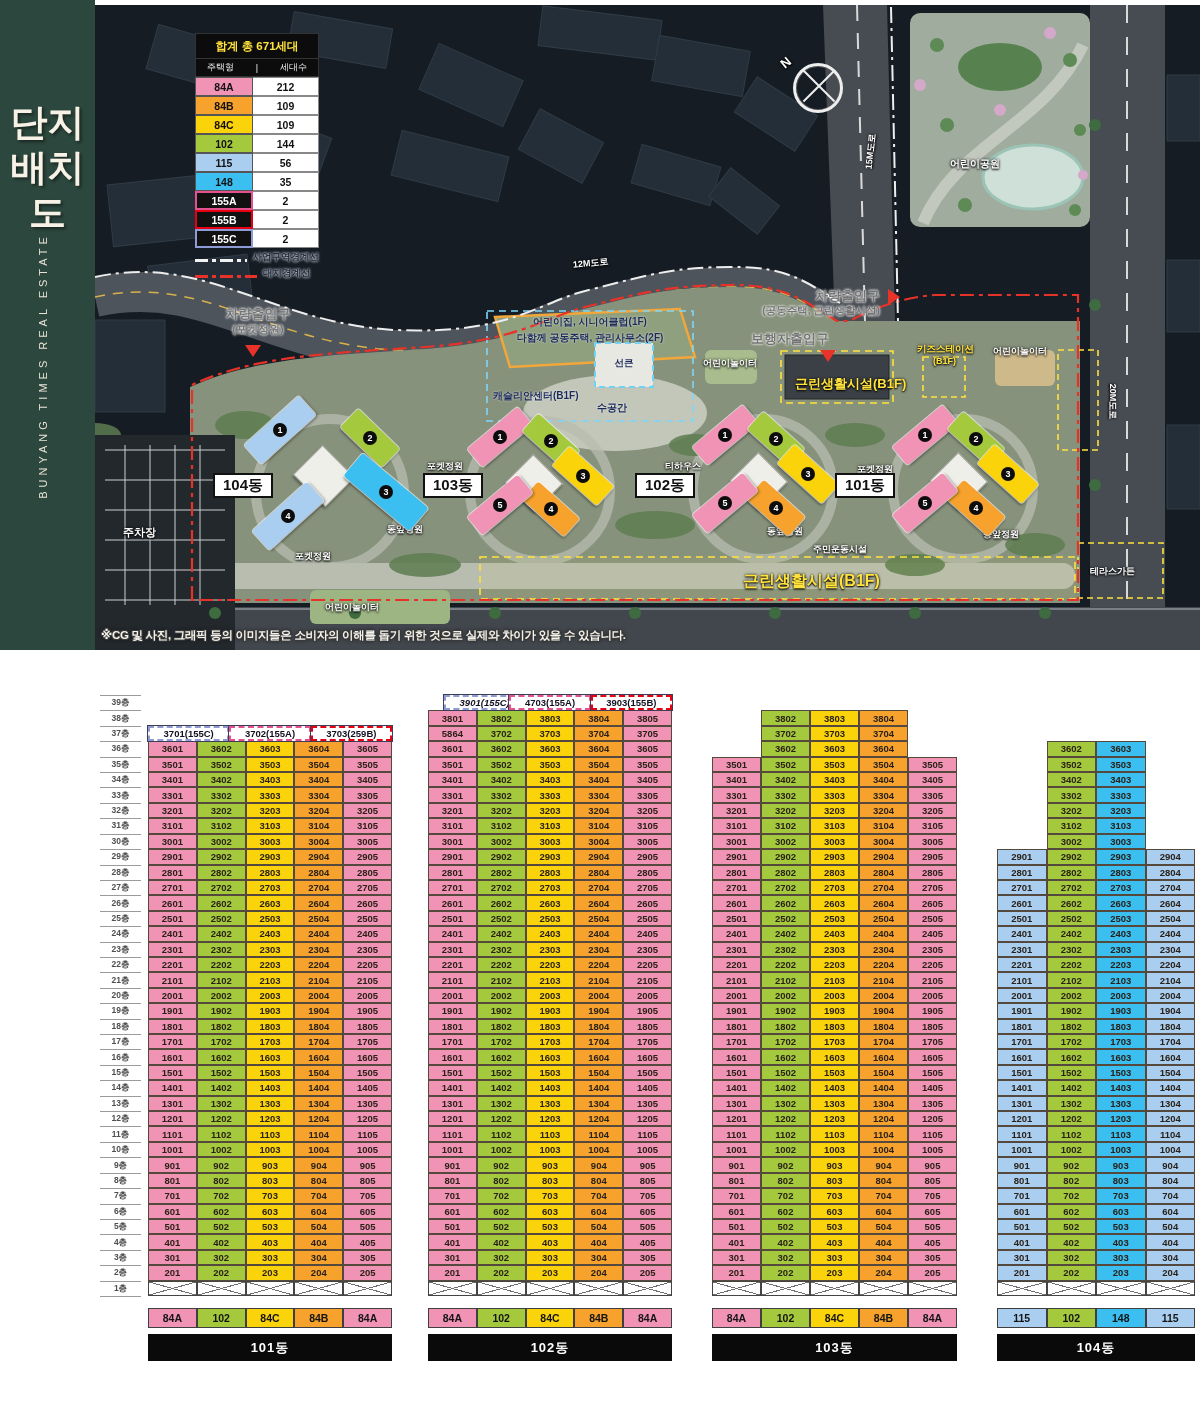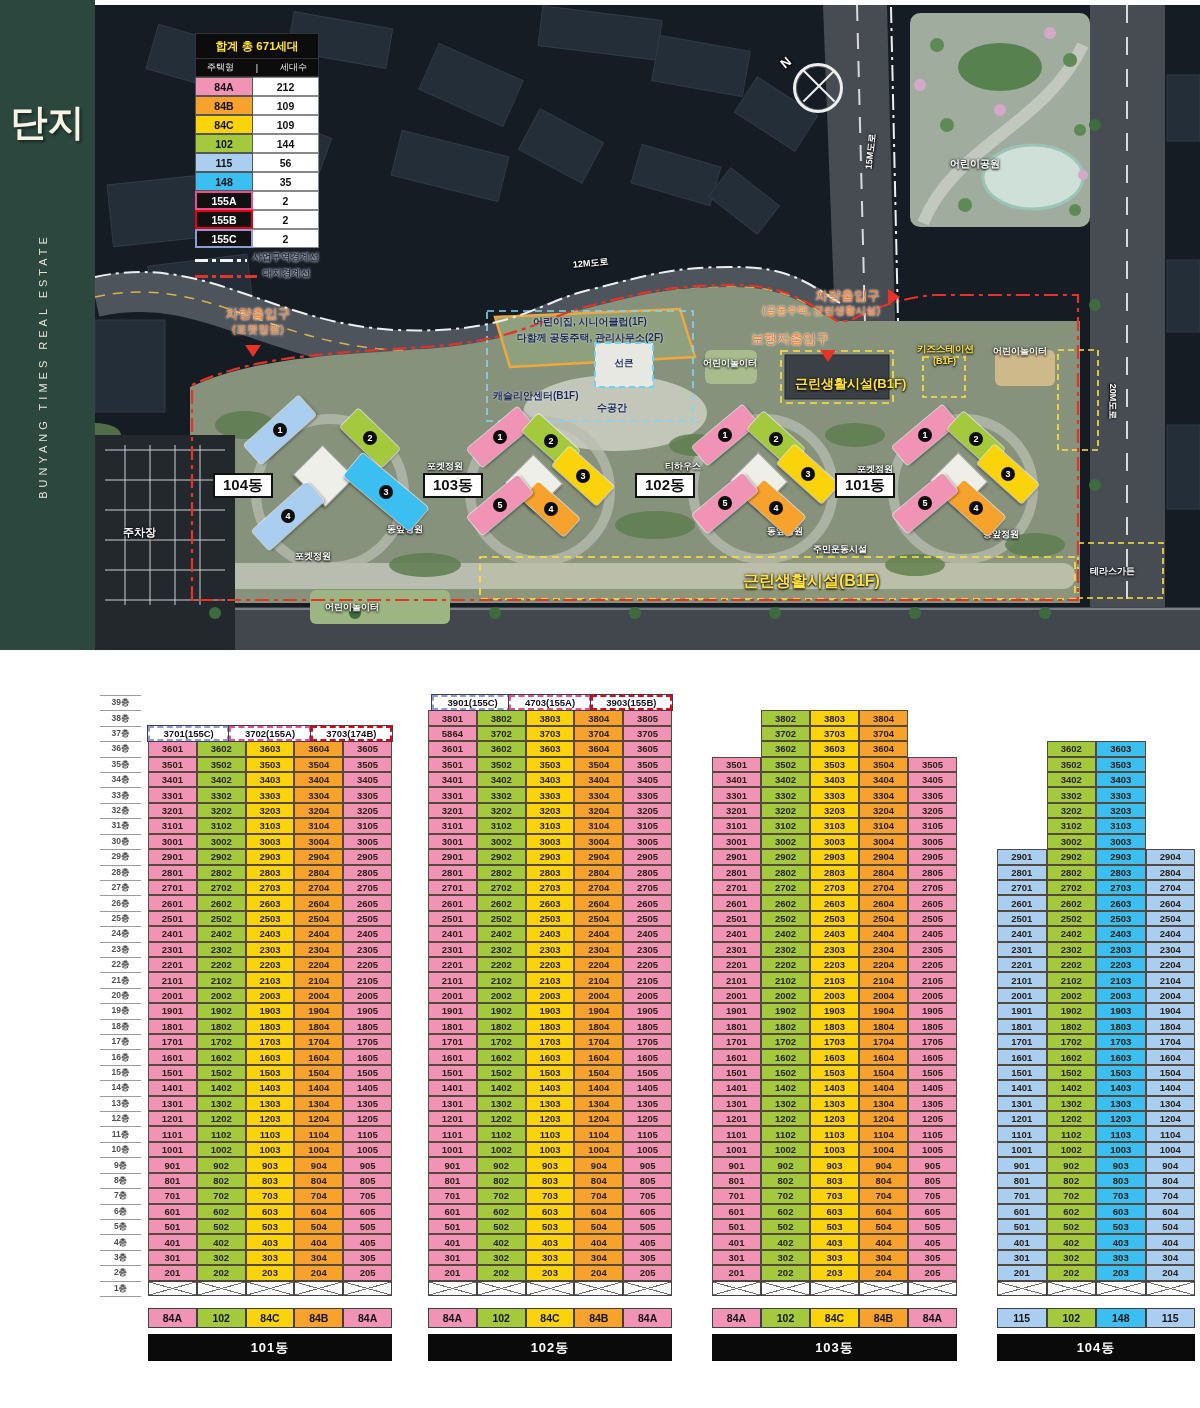--- a/index.html
+++ b/index.html
@@ -13,21 +13,21 @@
             font-weight:800;font-size:37px;line-height:1.22;text-shadow:2px 2px 3px rgba(0,0,0,.45);}
   #sb-vert{left:-90px;top:358px;width:270px;height:16px;transform:rotate(-90deg);
            color:#e9e3d7;font-size:11px;letter-spacing:4px;text-align:center;white-space:nowrap;}
 
   
   #map{left:95px;top:5px;width:1105px;height:645px;background:#151c23;overflow:hidden;}
   .ml{position:absolute;font-weight:700;font-size:9px;color:#fff;white-space:nowrap;
       text-shadow:0 0 3px #000,0 1px 2px #000;}
   .ml-navy{color:#1c2a5a;text-shadow:0 0 2px rgba(255,255,255,.8);}
   .ml-yellow{color:#ffe23c;text-shadow:0 1px 2px #000,0 0 3px #000;}
-  .ml-red{color:#f97316;text-shadow:0 0 2px #fff,0 0 3px #fff;font-weight:400;}
+  .ml-red{color:#737373;text-shadow:0 0 2px #fff,0 0 3px #fff;font-weight:700;}
   .tri-down{width:0;height:0;border-left:8px solid transparent;border-right:8px solid transparent;
             border-top:12px solid #e8332a;}
   .tri-right{width:0;height:0;border-top:8px solid transparent;border-bottom:8px solid transparent;
              border-left:12px solid #e8332a;}
   .bldg-label{position:absolute;background:#fff;border:2px solid #111;color:#111;
               font-weight:800;font-size:15px;padding:1px 8px;white-space:nowrap;}
   .wing{position:absolute;border-radius:3px;box-shadow:0 0 0 1px rgba(255,255,255,.6),1px 2px 3px rgba(0,0,0,.45);
         display:flex;align-items:center;justify-content:center;}
   .wnum{width:14px;height:14px;border-radius:50%;background:#0c0c0c;color:#fff;
         font-size:9px;font-weight:700;display:flex;align-items:center;justify-content:center;}
@@ -74,20 +74,21 @@
   .axisline{position:absolute;border-top:1px solid #9b9b9b;}
 </style>
 </head>
 <body>
 
 <div id="page">
 
   <div id="sidebar" class="abs">
     <div id="sb-title" class="abs">
       <div>단지</div>
+      <div>배치도</div>
     </div>
     <div id="sb-vert" class="abs">BUNYANG TIMES REAL ESTATE</div>
   </div>
 
   <div id="map" class="abs">
     <svg width="1105" height="645" viewBox="0 0 1105 645">
       <rect x="0" y="0" width="1105" height="645" fill="#151c23"></rect>
 
       <g fill="#242e38" stroke="#2f3b46" stroke-width="1">
         <rect x="55" y="35" width="120" height="46" transform="rotate(16 115 58)"></rect>
@@ -369,20 +370,21 @@
       </div>
     <div class="wing" style="left: 853px; top: 490px; width: 56px; height: 26px; transform: rotate(42deg); background: rgb(246, 162, 45);">
         <span class="wnum" style="transform:rotate(-42deg);">4</span>
       </div>
     <div class="wing" style="left: 797px; top: 486px; width: 66px; height: 24px; transform: rotate(-40deg); background: rgb(241, 147, 181);">
         <span class="wnum" style="transform:rotate(40deg);">5</span>
       </div>
     <div class="bldg-label" style="left:740px;top:468px;">101동</div>
 
     
+    <div id="map-note" class="abs">※CG 및 사진, 그래픽 등의 이미지들은 소비자의 이해를 돕기 위한 것으로 실제와 차이가 있을 수 있습니다.</div>
   </div>
 
   <div id="stack" class="abs">
       <div class="axisrow" style="left: 100px; top: 695px; width: 41px; height: 15.41px;">39층</div>
       <div class="axisrow" style="left: 100px; top: 710.41px; width: 41px; height: 15.41px;">38층</div>
       <div class="axisrow" style="left: 100px; top: 725.82px; width: 41px; height: 15.41px;">37층</div>
       <div class="axisrow" style="left: 100px; top: 741.23px; width: 41px; height: 15.41px;">36층</div>
       <div class="axisrow" style="left: 100px; top: 756.64px; width: 41px; height: 15.41px;">35층</div>
       <div class="axisrow" style="left: 100px; top: 772.05px; width: 41px; height: 15.41px;">34층</div>
       <div class="axisrow" style="left: 100px; top: 787.46px; width: 41px; height: 15.41px;">33층</div>
@@ -414,21 +416,21 @@
       <div class="axisrow" style="left: 100px; top: 1188.12px; width: 41px; height: 15.41px;">7층</div>
       <div class="axisrow" style="left: 100px; top: 1203.53px; width: 41px; height: 15.41px;">6층</div>
       <div class="axisrow" style="left: 100px; top: 1218.94px; width: 41px; height: 15.41px;">5층</div>
       <div class="axisrow" style="left: 100px; top: 1234.35px; width: 41px; height: 15.41px;">4층</div>
       <div class="axisrow" style="left: 100px; top: 1249.76px; width: 41px; height: 15.41px;">3층</div>
       <div class="axisrow" style="left: 100px; top: 1265.17px; width: 41px; height: 15.41px;">2층</div>
       <div class="axisrow" style="left: 100px; top: 1280.58px; width: 41px; height: 15.41px;">1층</div>
       <div class="axisline" style="left: 100px; top: 1295.99px; width: 41px; height: 0px;"></div>
       <div class="cell special" style="left: 148px; top: 725.82px; width: 81.3333px; height: 15.41px; border-color: rgb(143, 155, 213);">3701(155C)</div>
       <div class="cell special" style="left: 229.333px; top: 725.82px; width: 81.3333px; height: 15.41px; border-color: rgb(228, 81, 142);">3702(155A)</div>
-      <div class="cell special" style="left: 310.667px; top: 725.82px; width: 81.3333px; height: 15.41px; border-color: rgb(230, 0, 18);">3703(174B)</div>
+      <div class="cell special" style="left: 310.667px; top: 725.82px; width: 81.3333px; height: 15.41px; border-color: rgb(230, 0, 18);">3703(259B)</div>
       <div class="cell" style="left: 148px; top: 741.23px; width: 48.8px; height: 15.41px; background: rgb(241, 147, 181);">3601</div>
       <div class="cell" style="left: 196.8px; top: 741.23px; width: 48.8px; height: 15.41px; background: rgb(164, 201, 60);">3602</div>
       <div class="cell" style="left: 245.6px; top: 741.23px; width: 48.8px; height: 15.41px; background: rgb(251, 211, 11);">3603</div>
       <div class="cell" style="left: 294.4px; top: 741.23px; width: 48.8px; height: 15.41px; background: rgb(246, 162, 45);">3604</div>
       <div class="cell" style="left: 343.2px; top: 741.23px; width: 48.8px; height: 15.41px; background: rgb(241, 147, 181);">3605</div>
       <div class="cell" style="left: 148px; top: 756.64px; width: 48.8px; height: 15.41px; background: rgb(241, 147, 181);">3501</div>
       <div class="cell" style="left: 196.8px; top: 756.64px; width: 48.8px; height: 15.41px; background: rgb(164, 201, 60);">3502</div>
       <div class="cell" style="left: 245.6px; top: 756.64px; width: 48.8px; height: 15.41px; background: rgb(251, 211, 11);">3503</div>
       <div class="cell" style="left: 294.4px; top: 756.64px; width: 48.8px; height: 15.41px; background: rgb(246, 162, 45);">3504</div>
       <div class="cell" style="left: 343.2px; top: 756.64px; width: 48.8px; height: 15.41px; background: rgb(241, 147, 181);">3505</div>
@@ -601,21 +603,21 @@
       <div class="cell crossed" style="left: 196.8px; top: 1280.58px; width: 48.8px; height: 15.41px;"></div>
       <div class="cell crossed" style="left: 245.6px; top: 1280.58px; width: 48.8px; height: 15.41px;"></div>
       <div class="cell crossed" style="left: 294.4px; top: 1280.58px; width: 48.8px; height: 15.41px;"></div>
       <div class="cell crossed" style="left: 343.2px; top: 1280.58px; width: 48.8px; height: 15.41px;"></div>
       <div class="cell typecell" style="left: 148px; top: 1308px; width: 48.8px; height: 20px; background: rgb(241, 147, 181);">84A</div>
       <div class="cell typecell" style="left: 196.8px; top: 1308px; width: 48.8px; height: 20px; background: rgb(164, 201, 60);">102</div>
       <div class="cell typecell" style="left: 245.6px; top: 1308px; width: 48.8px; height: 20px; background: rgb(251, 211, 11);">84C</div>
       <div class="cell typecell" style="left: 294.4px; top: 1308px; width: 48.8px; height: 20px; background: rgb(246, 162, 45);">84B</div>
       <div class="cell typecell" style="left: 343.2px; top: 1308px; width: 48.8px; height: 20px; background: rgb(241, 147, 181);">84A</div>
       <div class="namebar" style="left: 148px; top: 1334px; width: 244px; height: 27px;">101동</div>
-      <div class="cell special" style="left: 432px; top: 695px; width: 81.3333px; height: 15.41px; border-color: rgb(143, 155, 213);">3901(155C)</div>
+      <div class="cell special" style="left: 444px; top: 695px; width: 81.3333px; height: 15.41px; border-color: rgb(143, 155, 213); font-style: italic;">3901(155C)</div>
       <div class="cell special" style="left: 509.333px; top: 695px; width: 81.3333px; height: 15.41px; border-color: rgb(228, 81, 142);">4703(155A)</div>
       <div class="cell special" style="left: 590.667px; top: 695px; width: 81.3333px; height: 15.41px; border-color: rgb(230, 0, 18);">3903(155B)</div>
       <div class="cell" style="left: 428px; top: 710.41px; width: 48.8px; height: 15.41px; background: rgb(241, 147, 181);">3801</div>
       <div class="cell" style="left: 476.8px; top: 710.41px; width: 48.8px; height: 15.41px; background: rgb(164, 201, 60);">3802</div>
       <div class="cell" style="left: 525.6px; top: 710.41px; width: 48.8px; height: 15.41px; background: rgb(251, 211, 11);">3803</div>
       <div class="cell" style="left: 574.4px; top: 710.41px; width: 48.8px; height: 15.41px; background: rgb(246, 162, 45);">3804</div>
       <div class="cell" style="left: 623.2px; top: 710.41px; width: 48.8px; height: 15.41px; background: rgb(241, 147, 181);">3805</div>
       <div class="cell" style="left: 428px; top: 725.82px; width: 48.8px; height: 15.41px; background: rgb(241, 147, 181);">5864</div>
       <div class="cell" style="left: 476.8px; top: 725.82px; width: 48.8px; height: 15.41px; background: rgb(164, 201, 60);">3702</div>
       <div class="cell" style="left: 525.6px; top: 725.82px; width: 48.8px; height: 15.41px; background: rgb(251, 211, 11);">3703</div>

